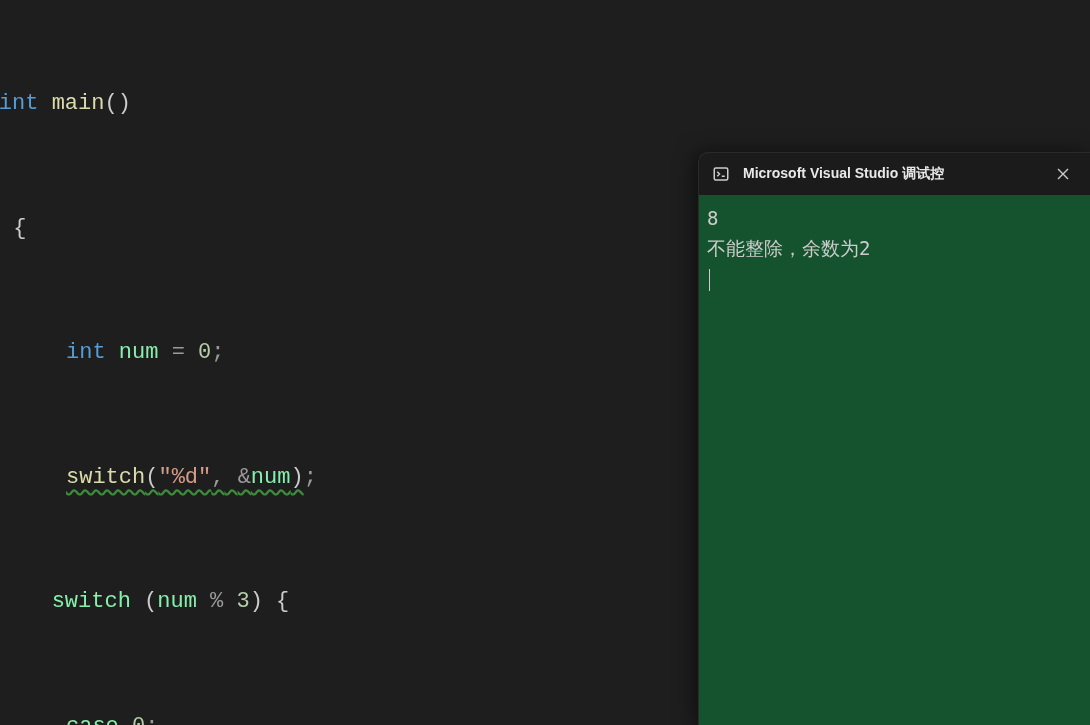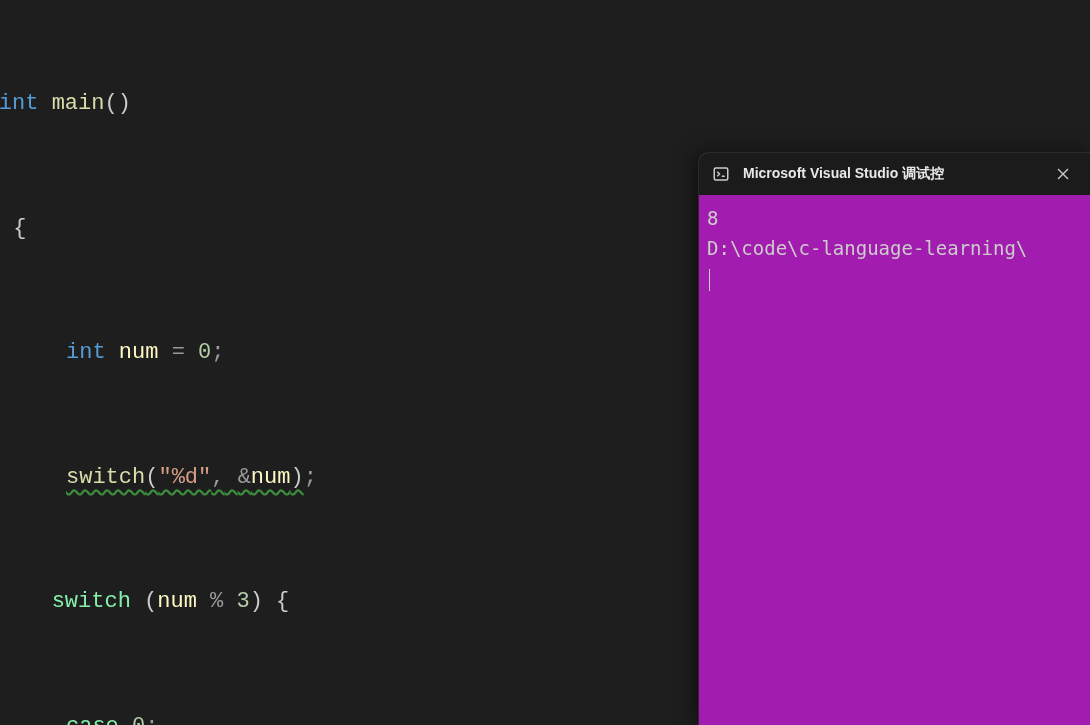--- a/index.html
+++ b/index.html
@@ -25,36 +25,36 @@
     .code-line {
       position: relative;
       height: 41.5px;
     }
     .kw-type { color: #569cd6; }
     .kw-cf { color: #86efac; }
     .func { color: #dcdcaa; }
     .str { color: #d69d85; }
     .op { color: #9a9a9a; }
     .num { color: #b5cea8; }
-    .var { color: #fef9c3; }
+    .var { color: #86efac; }
     .paren { color: #cccccc; }
     .wavy { text-decoration: underline wavy #3c8c3c; text-underline-offset: 6px; }
     .bracket-hint {
       color: #555;
       font-size: 18px;
       margin-left: -12px;
       margin-right: 0;
     }
     .console-window {
       position: absolute;
       right: 0;
       top: 152px;
       width: 392px;
       height: 573px;
-      background: #a21caf;
+      background: #14532d;
       border-radius: 10px 0 0 0;
       box-shadow: -4px 0 20px rgba(0,0,0,0.5);
       overflow: hidden;
       border-top: 1px solid #2a2a2a;
       border-left: 1px solid #2a2a2a;
     }
     .console-titlebar {
       height: 42px;
       display: flex;
       align-items: center;
@@ -136,14 +136,14 @@
         <path d="M7 9l3 3-3 3M13 15h4"></path>
       </svg>
     </span>
     <div class="console-title">Microsoft Visual Studio 调试控</div>
     <div class="console-close">
       <svg viewBox="0 0 12 12" stroke="#cccccc" stroke-width="1.4">
         <path d="M1 1l10 10M11 1L1 11"></path>
       </svg>
     </div>
   </div>
-  <div class="console-body"><div>8</div><div></div><div>D:\code\c-language-learning\</div><div><span class="cursor-caret"></span></div></div>
+  <div class="console-body"><div>8</div><div>不能整除，余数为2</div><div></div><div><span class="cursor-caret"></span></div></div>
 </div>
 
 </body></html>

